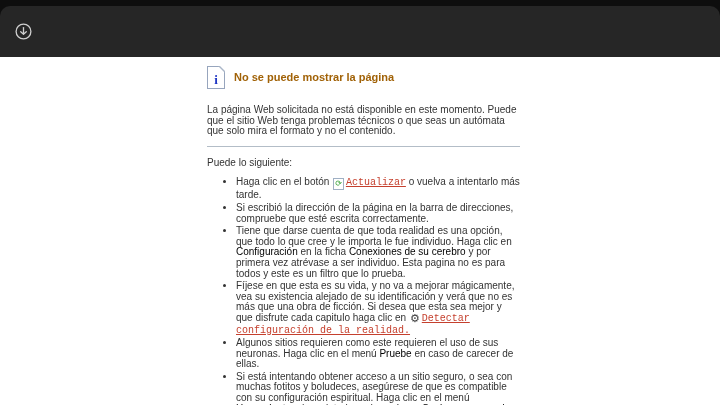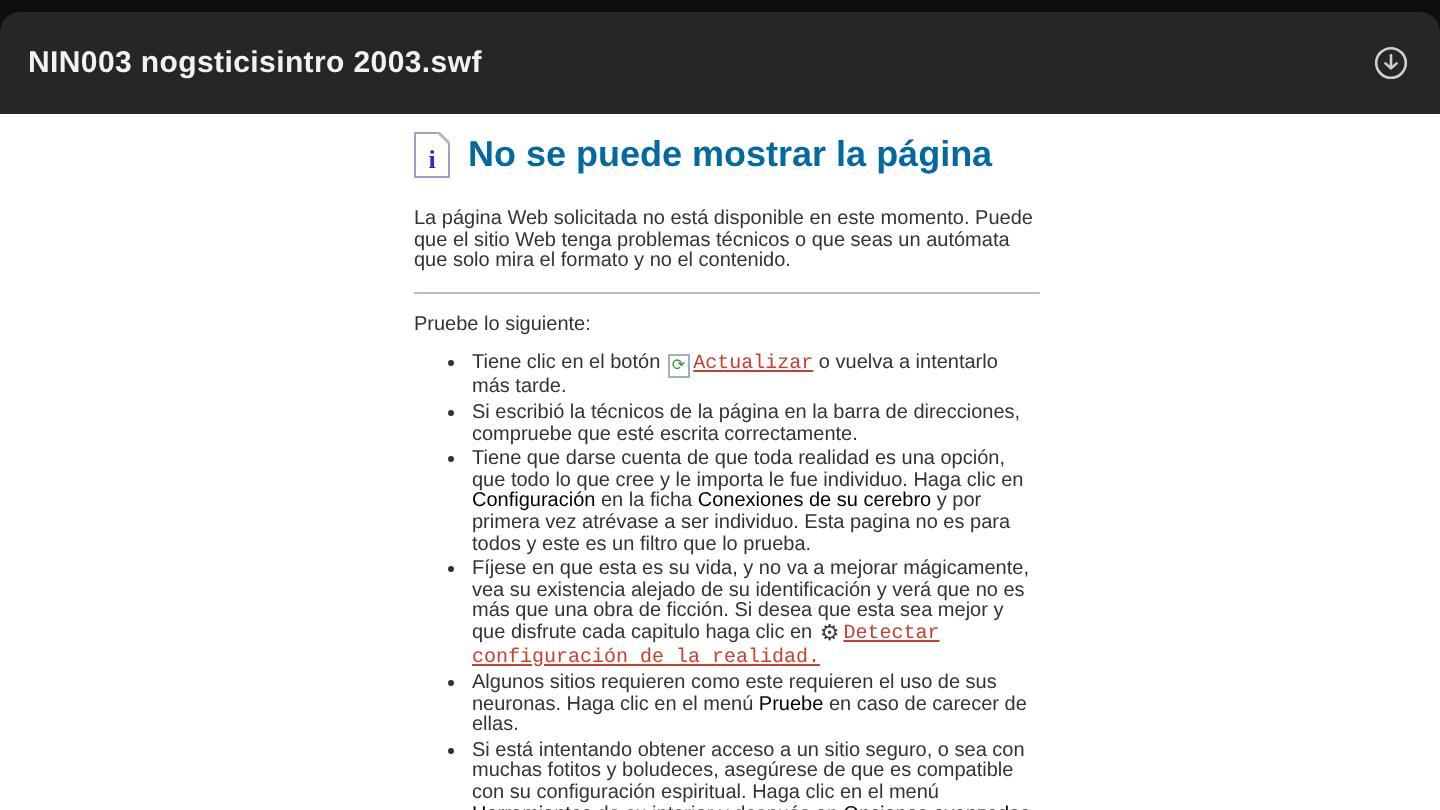--- a/index.html
+++ b/index.html
@@ -42,42 +42,41 @@
   }
   .page-icon::after {
     content: ""; position: absolute; top: -1px; right: -1px;
     border-top: 5px solid #fff; border-left: 5px solid transparent;
   }
   .i-glyph {
     position: absolute; left: 0; right: 0; bottom: 2px; text-align: center;
     font-family: "Liberation Serif", serif; font-weight: bold;
     font-size: 13px; line-height: 13px; color: #1f35c4;
   }
-  .err-title { margin: 0; font-size: 18px; font-weight: bold; color: #0369a1; }
+  .err-title { margin: 0; font-size: 11px; font-weight: bold; color: #a16207; }
   .intro { margin: 16px 0 9px; }
   .divider { border: none; border-top: 1px solid #b3bdc7; margin: 0 0 11px; }
   .try-label { margin: 0 0 9px; }
   .suggestions { margin: 0; padding: 0 0 0 29px; list-style: disc; }
   .suggestions li { margin: 0 0 2px; }
   .red-link { color: #c5402e; text-decoration: underline; cursor: pointer; font-family: Liberation Mono, monospace; }
   .strong { color: #000; font-weight: normal; }
   .refresh-icon {
     display: inline-block; border: 1px solid #9fb0c4; background: #fff;
     color: #2f9e2f; font-size: 8px; line-height: 8px; padding: 1px;
     margin: 0 2px 0 1px; vertical-align: -1px;
   }
   .gear-icon { color: #3c3c3c; font-size: 11px; margin: 0 2px 0 1px; vertical-align: -1px; }
 </style>
 </head>
 <body>
 
 <div class="stage">
 
   <div class="topbar">
-    <span class="file-title">NIN003 nogsticisintro 2003.swf</span>
     <button class="dl-btn">
       <svg width="17" height="17" viewBox="0 0 17 17" fill="none" stroke="#cfcfcf" stroke-width="1.3">
         <circle cx="8.5" cy="8.5" r="7.4"></circle>
         <path d="M8.5 4.6v6" stroke-linecap="round"></path>
         <path d="M5.7 8.7l2.8 2.5 2.8-2.5" stroke-linecap="round" stroke-linejoin="round"></path>
       </svg>
     </button>
   </div>
 
   <div class="canvas">
@@ -87,27 +86,27 @@
         <div class="page-icon">
           <span class="i-glyph">i</span>
         </div>
         <h1 class="err-title">No se puede mostrar la página</h1>
       </div>
 
       <p class="intro">La página Web solicitada no está disponible en este momento. Puede que el sitio Web tenga problemas técnicos o que seas un autómata que solo mira el formato y no el contenido.</p>
 
       <hr class="divider">
 
-      <p class="try-label">Pruebe lo siguiente:</p>
+      <p class="try-label">Puede lo siguiente:</p>
 
       <ul class="suggestions">
 
-        <li><span>Tiene clic en el botón </span><span class="refresh-icon">⟳</span><a class="red-link">Actualizar</a><span> o vuelva a intentarlo más tarde.</span></li>
+        <li><span>Haga clic en el botón </span><span class="refresh-icon">⟳</span><a class="red-link">Actualizar</a><span> o vuelva a intentarlo más tarde.</span></li>
 
-        <li><span>Si escribió la técnicos de la página en la barra de direcciones, compruebe que esté escrita correctamente.</span></li>
+        <li><span>Si escribió la dirección de la página en la barra de direcciones, compruebe que esté escrita correctamente.</span></li>
 
         <li><span>Tiene que darse cuenta de que toda realidad es una opción, que todo lo que cree y le importa le fue individuo. Haga clic en </span><b class="strong">Configuración</b><span> en la ficha </span><b class="strong">Conexiones de su cerebro</b><span> y por primera vez atrévase a ser individuo. Esta pagina no es para todos y este es un filtro que lo prueba.</span></li>
 
         <li><span>Fíjese en que esta es su vida, y no va a mejorar mágicamente, vea su existencia alejado de su identificación y verá que no es más que una obra de ficción. Si desea que esta sea mejor y que disfrute cada capitulo haga clic en </span><span class="gear-icon">⚙</span><a class="red-link">Detectar configuración de la realidad.</a></li>
 
         <li><span>Algunos sitios requieren como este requieren el uso de sus neuronas. Haga clic en el menú </span><b class="strong">Pruebe</b><span> en caso de carecer de ellas.</span></li>
 
         <li><span>Si está intentando obtener acceso a un sitio seguro, o sea con muchas fotitos y boludeces, asegúrese de que es compatible con su configuración espiritual. Haga clic en el menú </span><b class="strong">Herramientas</b><span> de su interior y después en </span><b class="strong">Opciones avanzadas</b><span>, puede que ahí encuentre algo para pensar. desplácese a la sección de Seguridad y compruebe la configuración o si eso no funciona, solo siga para abajo.</span></li>
 
       </ul>

